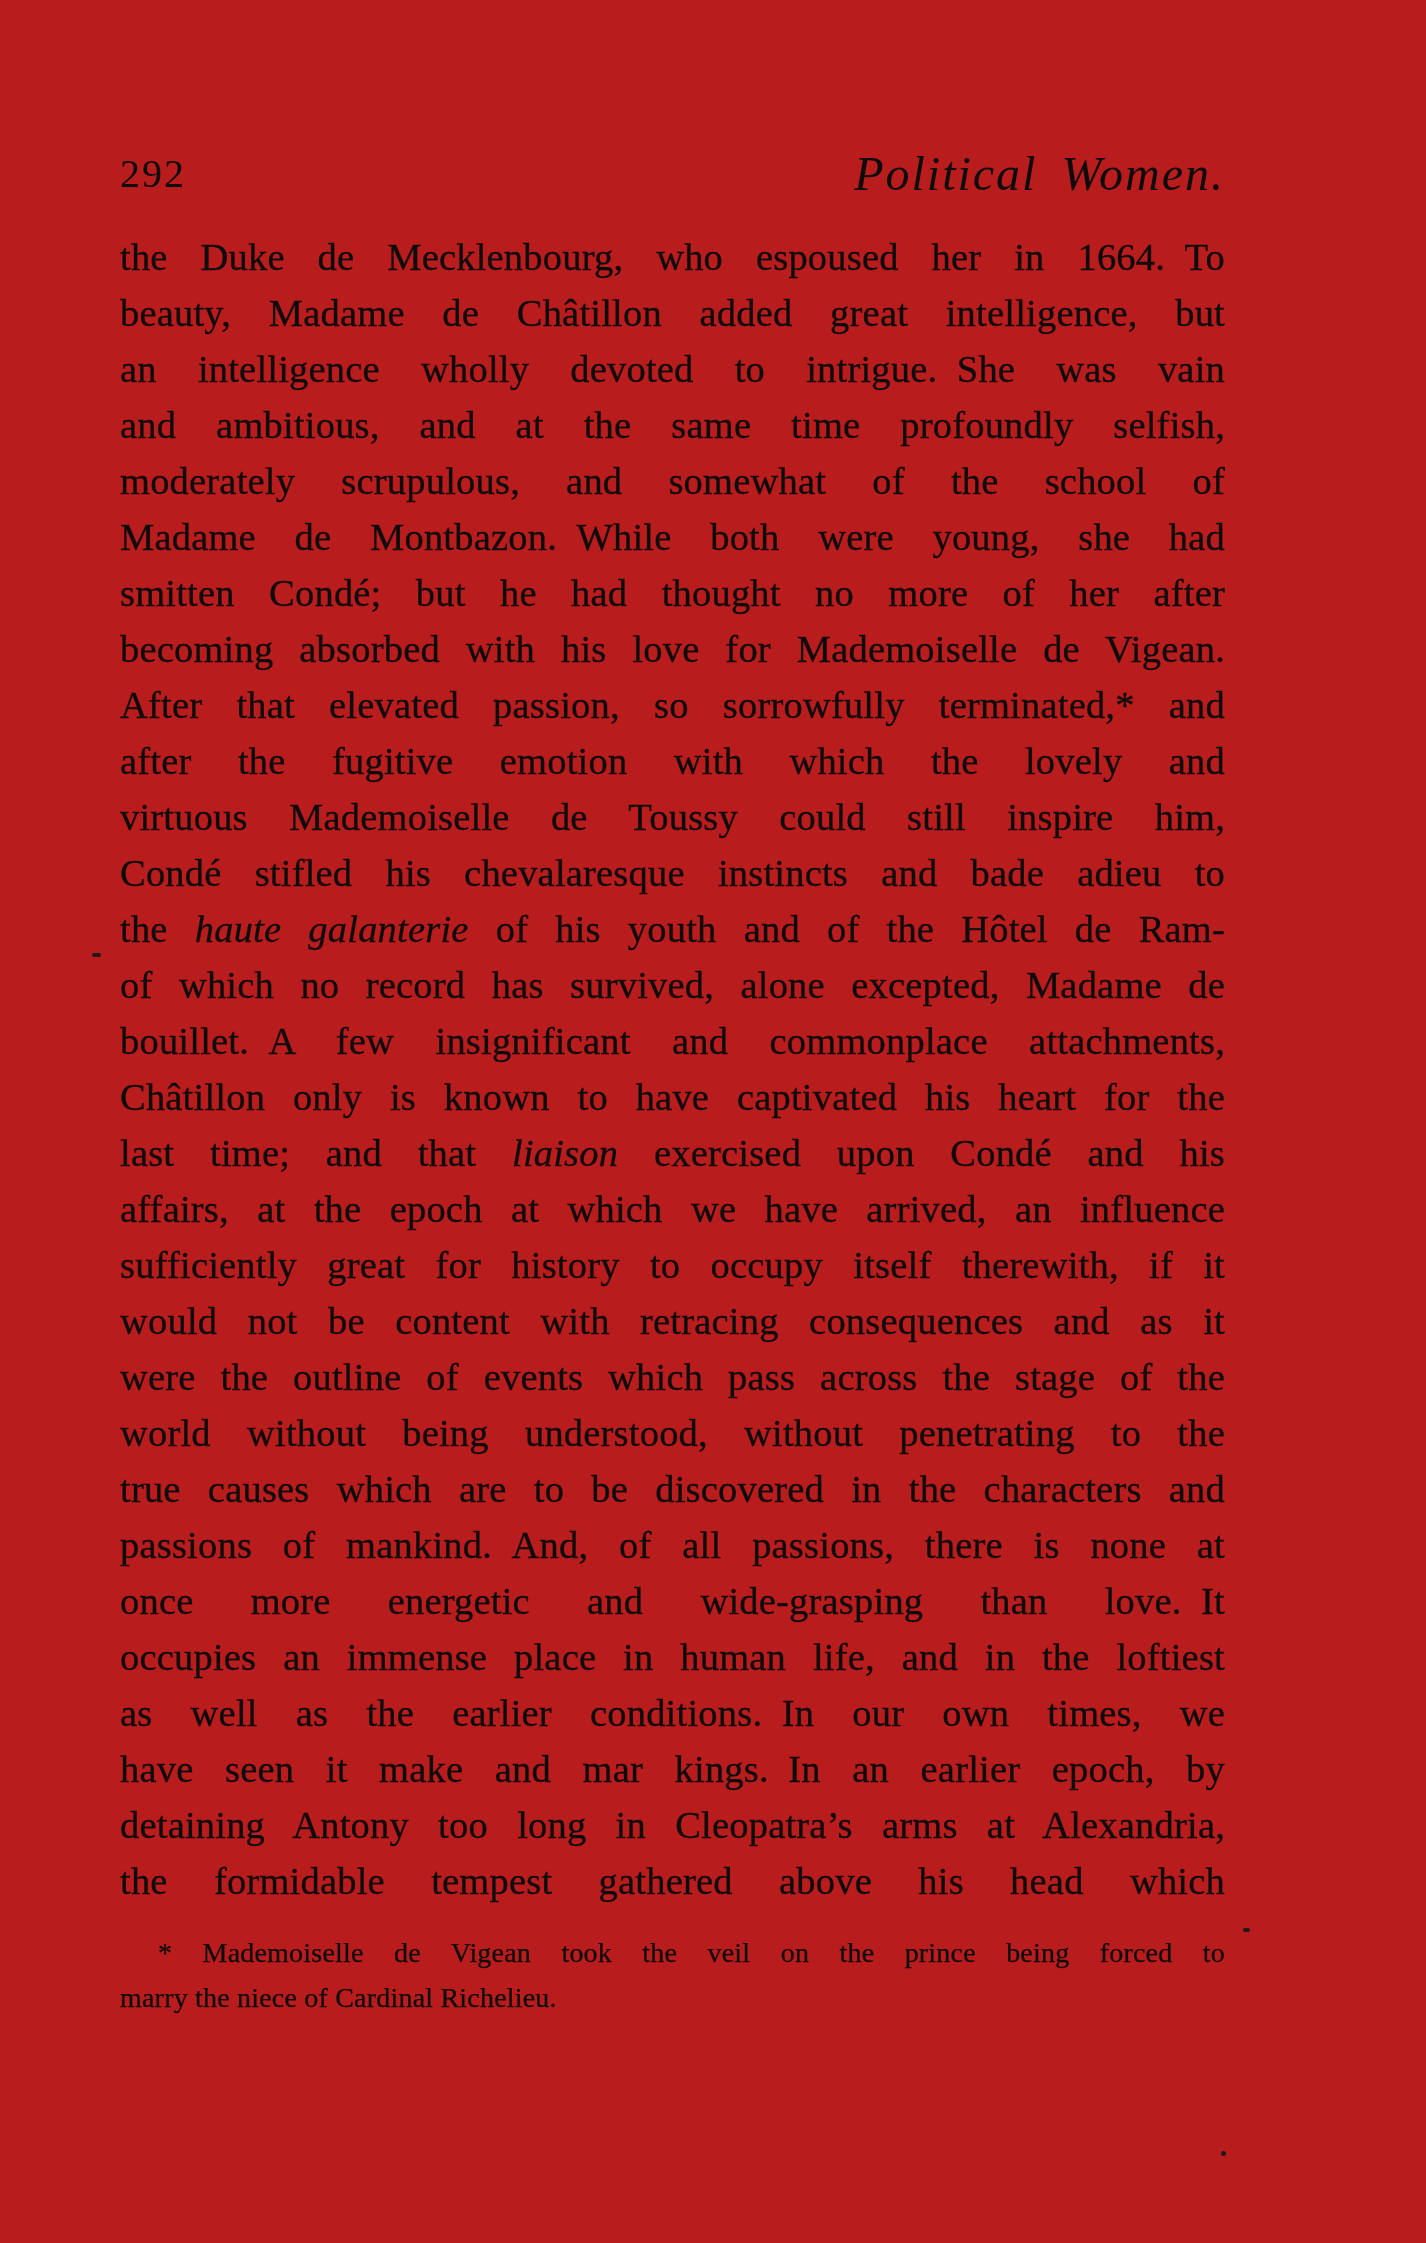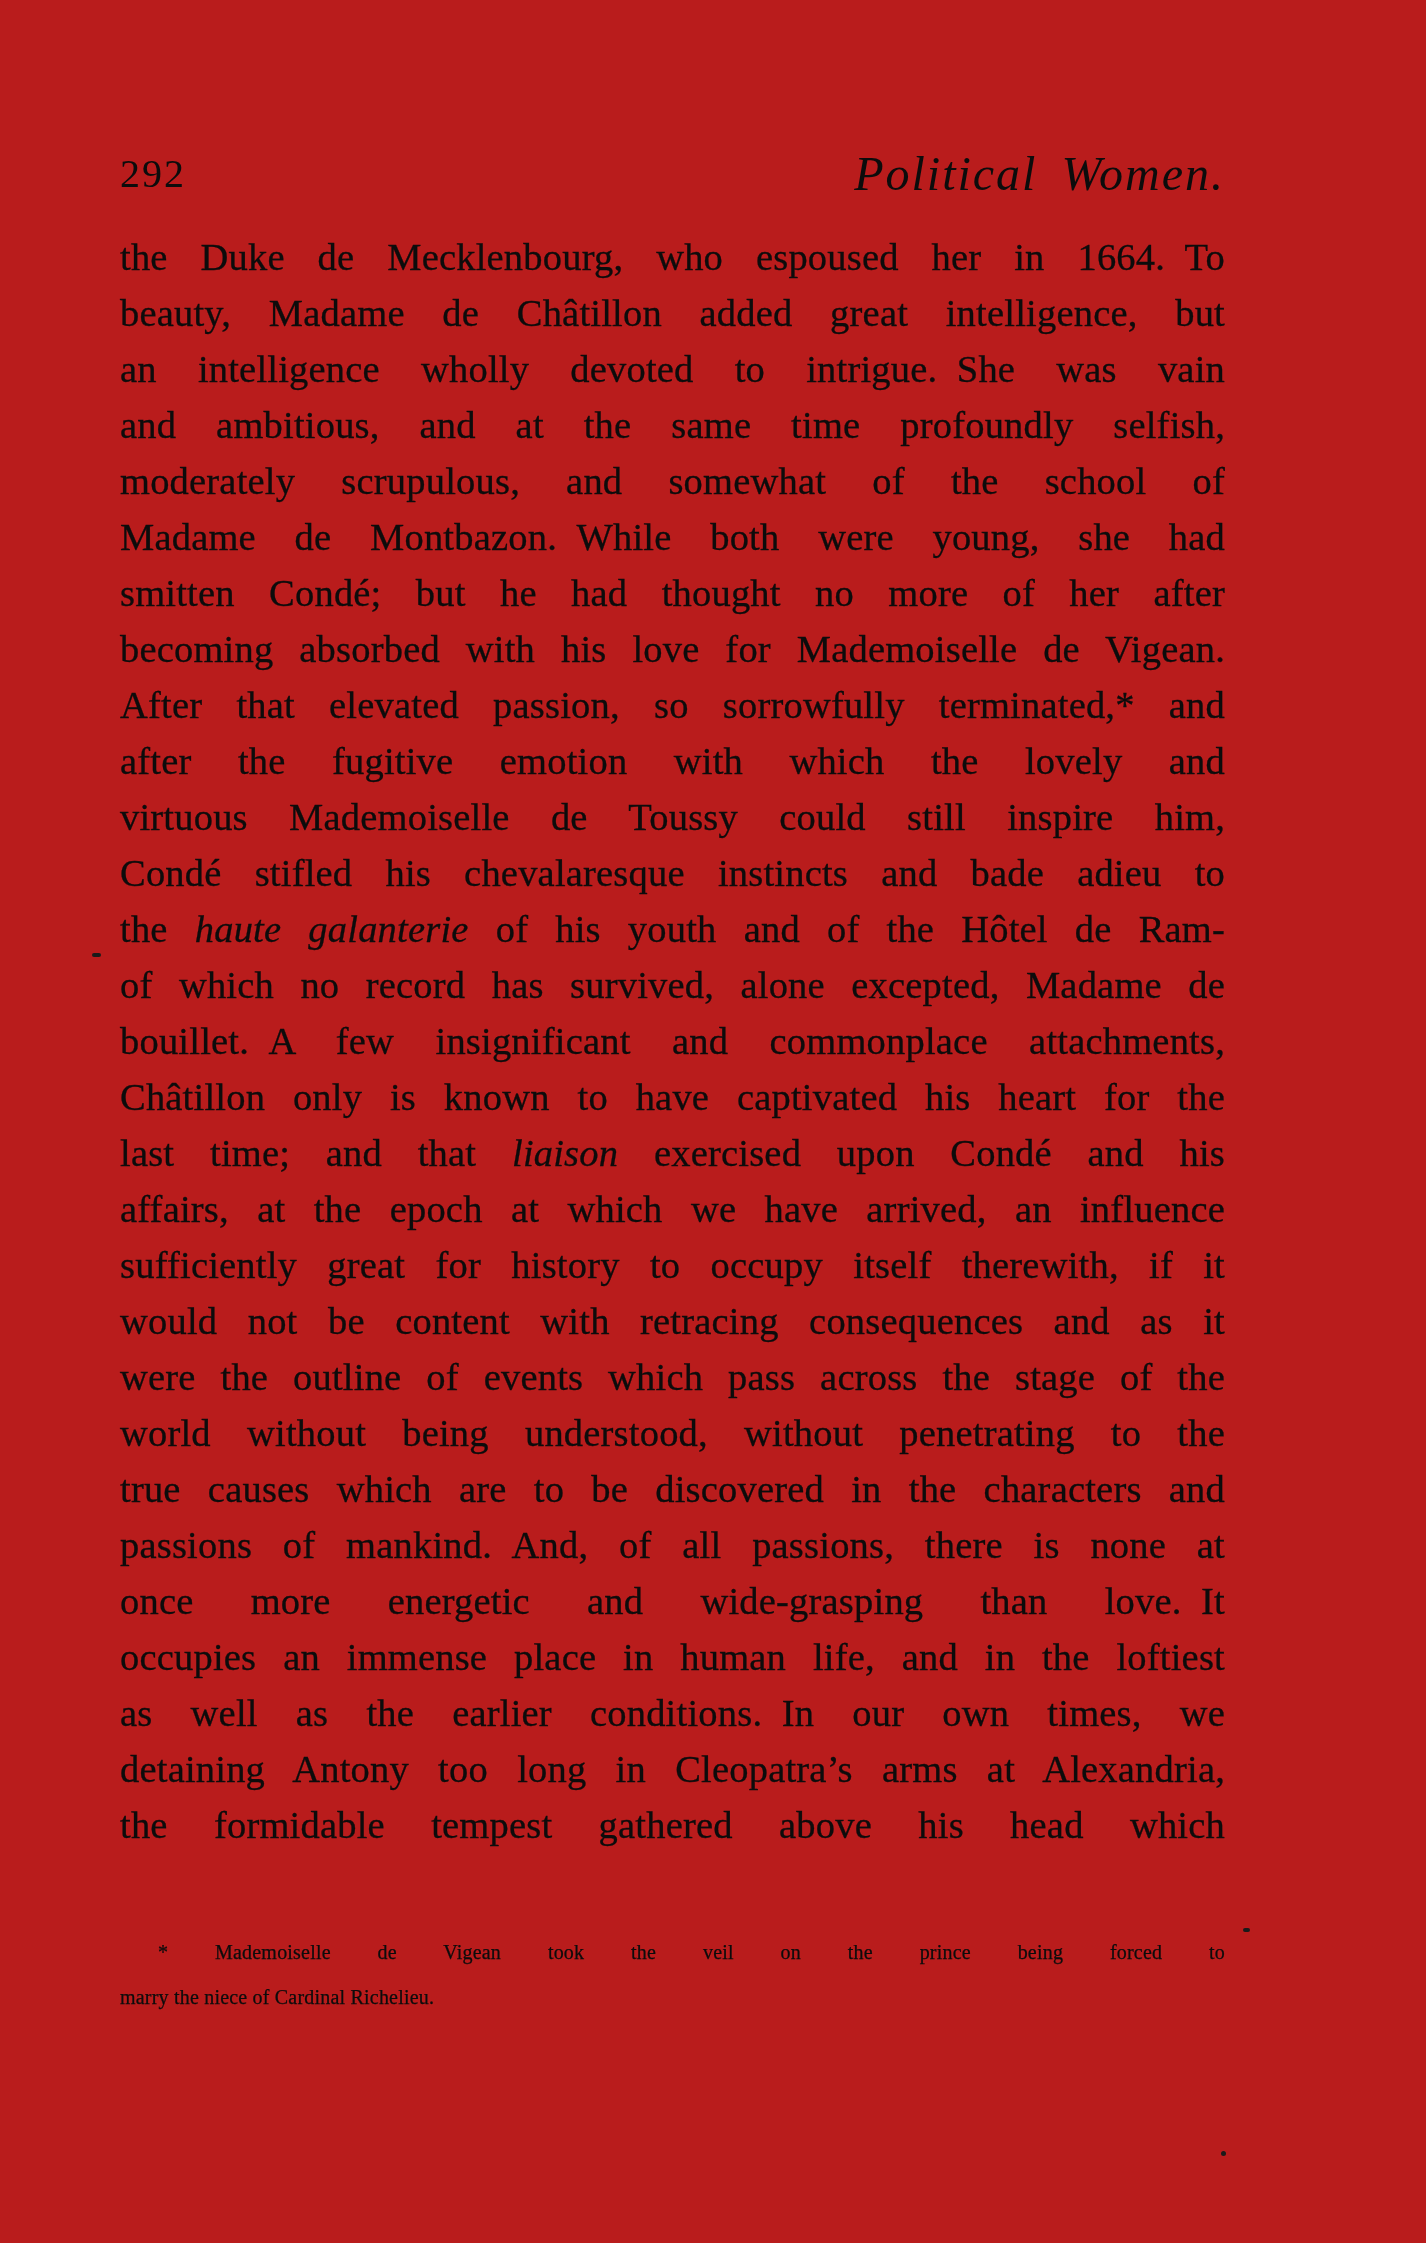--- a/index.html
+++ b/index.html
@@ -59,21 +59,21 @@
     text-align: justify;
     text-align-last: justify;
     white-space: normal;
   }
   
   .footnote {
     position: absolute;
     left: 120px;
     top: 1930px;
     width: 1105px;
-    font-size: 20px;
+    font-size: 28px;
     line-height: 45px;
     letter-spacing: 0.2px;
     -webkit-text-stroke: 0.25px #0c0c0c;
   }
   .footnote .fline {
     text-align: justify;
     text-align-last: justify;
   }
   .footnote .fline:first-child {
     text-indent: 38px;
@@ -123,20 +123,21 @@
       <div class="line">affairs, at the epoch at which we have arrived, an influence</div>
       <div class="line">sufficiently great for history to occupy itself therewith, if it</div>
       <div class="line">would not be content with retracing consequences and as it</div>
       <div class="line">were the outline of events which pass across the stage of the</div>
       <div class="line">world without being understood, without penetrating to the</div>
       <div class="line">true causes which are to be discovered in the characters and</div>
       <div class="line">passions of mankind. And, of all passions, there is none at</div>
       <div class="line">once more energetic and wide-grasping than love. It</div>
       <div class="line">occupies an immense place in human life, and in the loftiest</div>
       <div class="line">as well as the earlier conditions. In our own times, we</div>
+      <div class="line">have seen it make and mar kings. In an earlier epoch, by</div>
       <div class="line">detaining Antony too long in Cleopatra’s arms at Alexandria,</div>
       <div class="line">the formidable tempest gathered above his head which</div>
     </div>
 
   <div class="footnote">
       <div class="fline">* Mademoiselle de Vigean took the veil on the prince being forced to</div>
       <div class="fline">marry the niece of Cardinal Richelieu.</div>
     </div>
 
   <div class="speck s1"></div>

